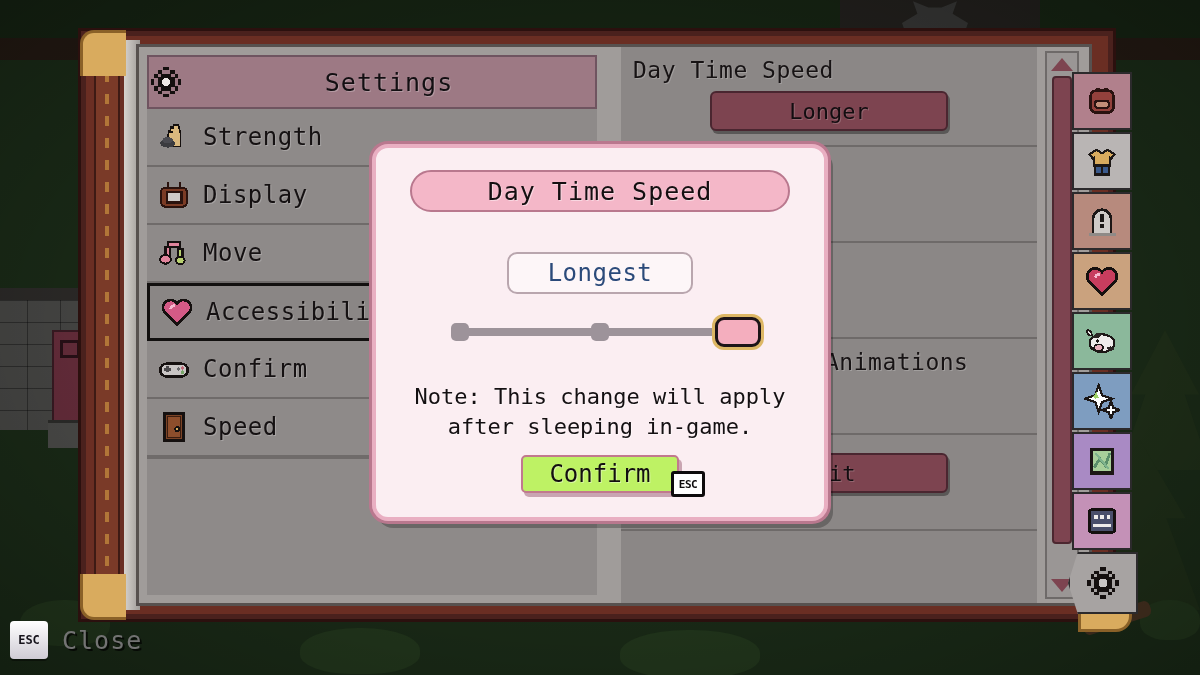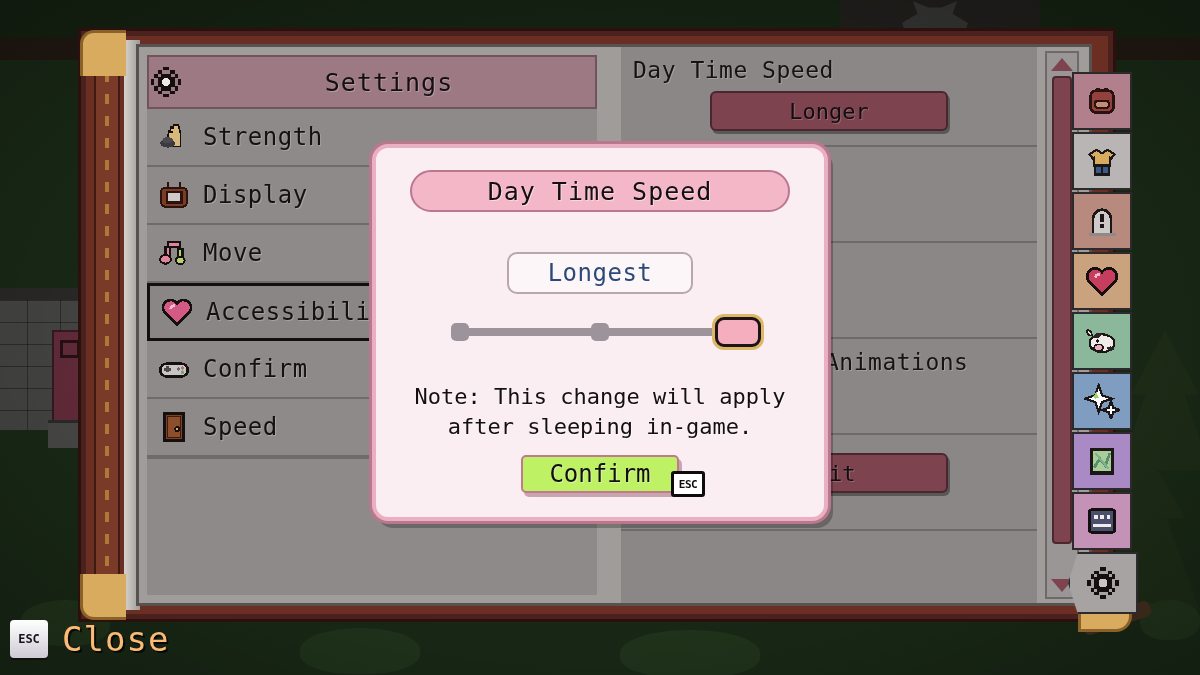--- a/index.html
+++ b/index.html
@@ -343,21 +343,21 @@
   }
   .key-cap {
     width: 38px; height: 38px;
     background: linear-gradient(#ffffff, #cfcbd4);
     border-radius: 4px;
     display: flex; align-items: center; justify-content: center;
     font-size: 12px; font-weight: bold; color: #15121a;
     box-shadow: 0 2px 0 rgba(0,0,0,.4);
   }
   #close-hint .close-label {
-    font-size: 34px; color: #fdba74;
+    font-size: 25px; color: #737373;
     letter-spacing: 1px;
     text-shadow: 2px 2px 0 rgba(0,0,0,.7);
   }
 </style>
 </head>
 <body>
 
 <div id="scene">
   <div class="grass-dark"></div>
   <div class="dirt-path-top"></div>

